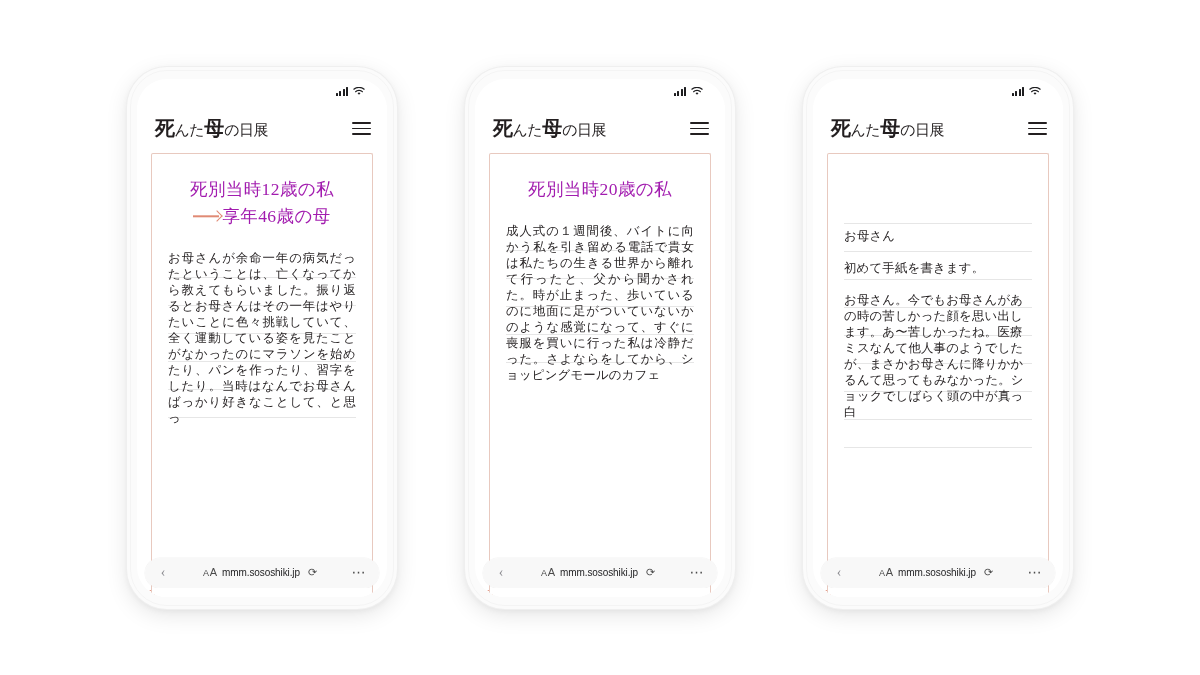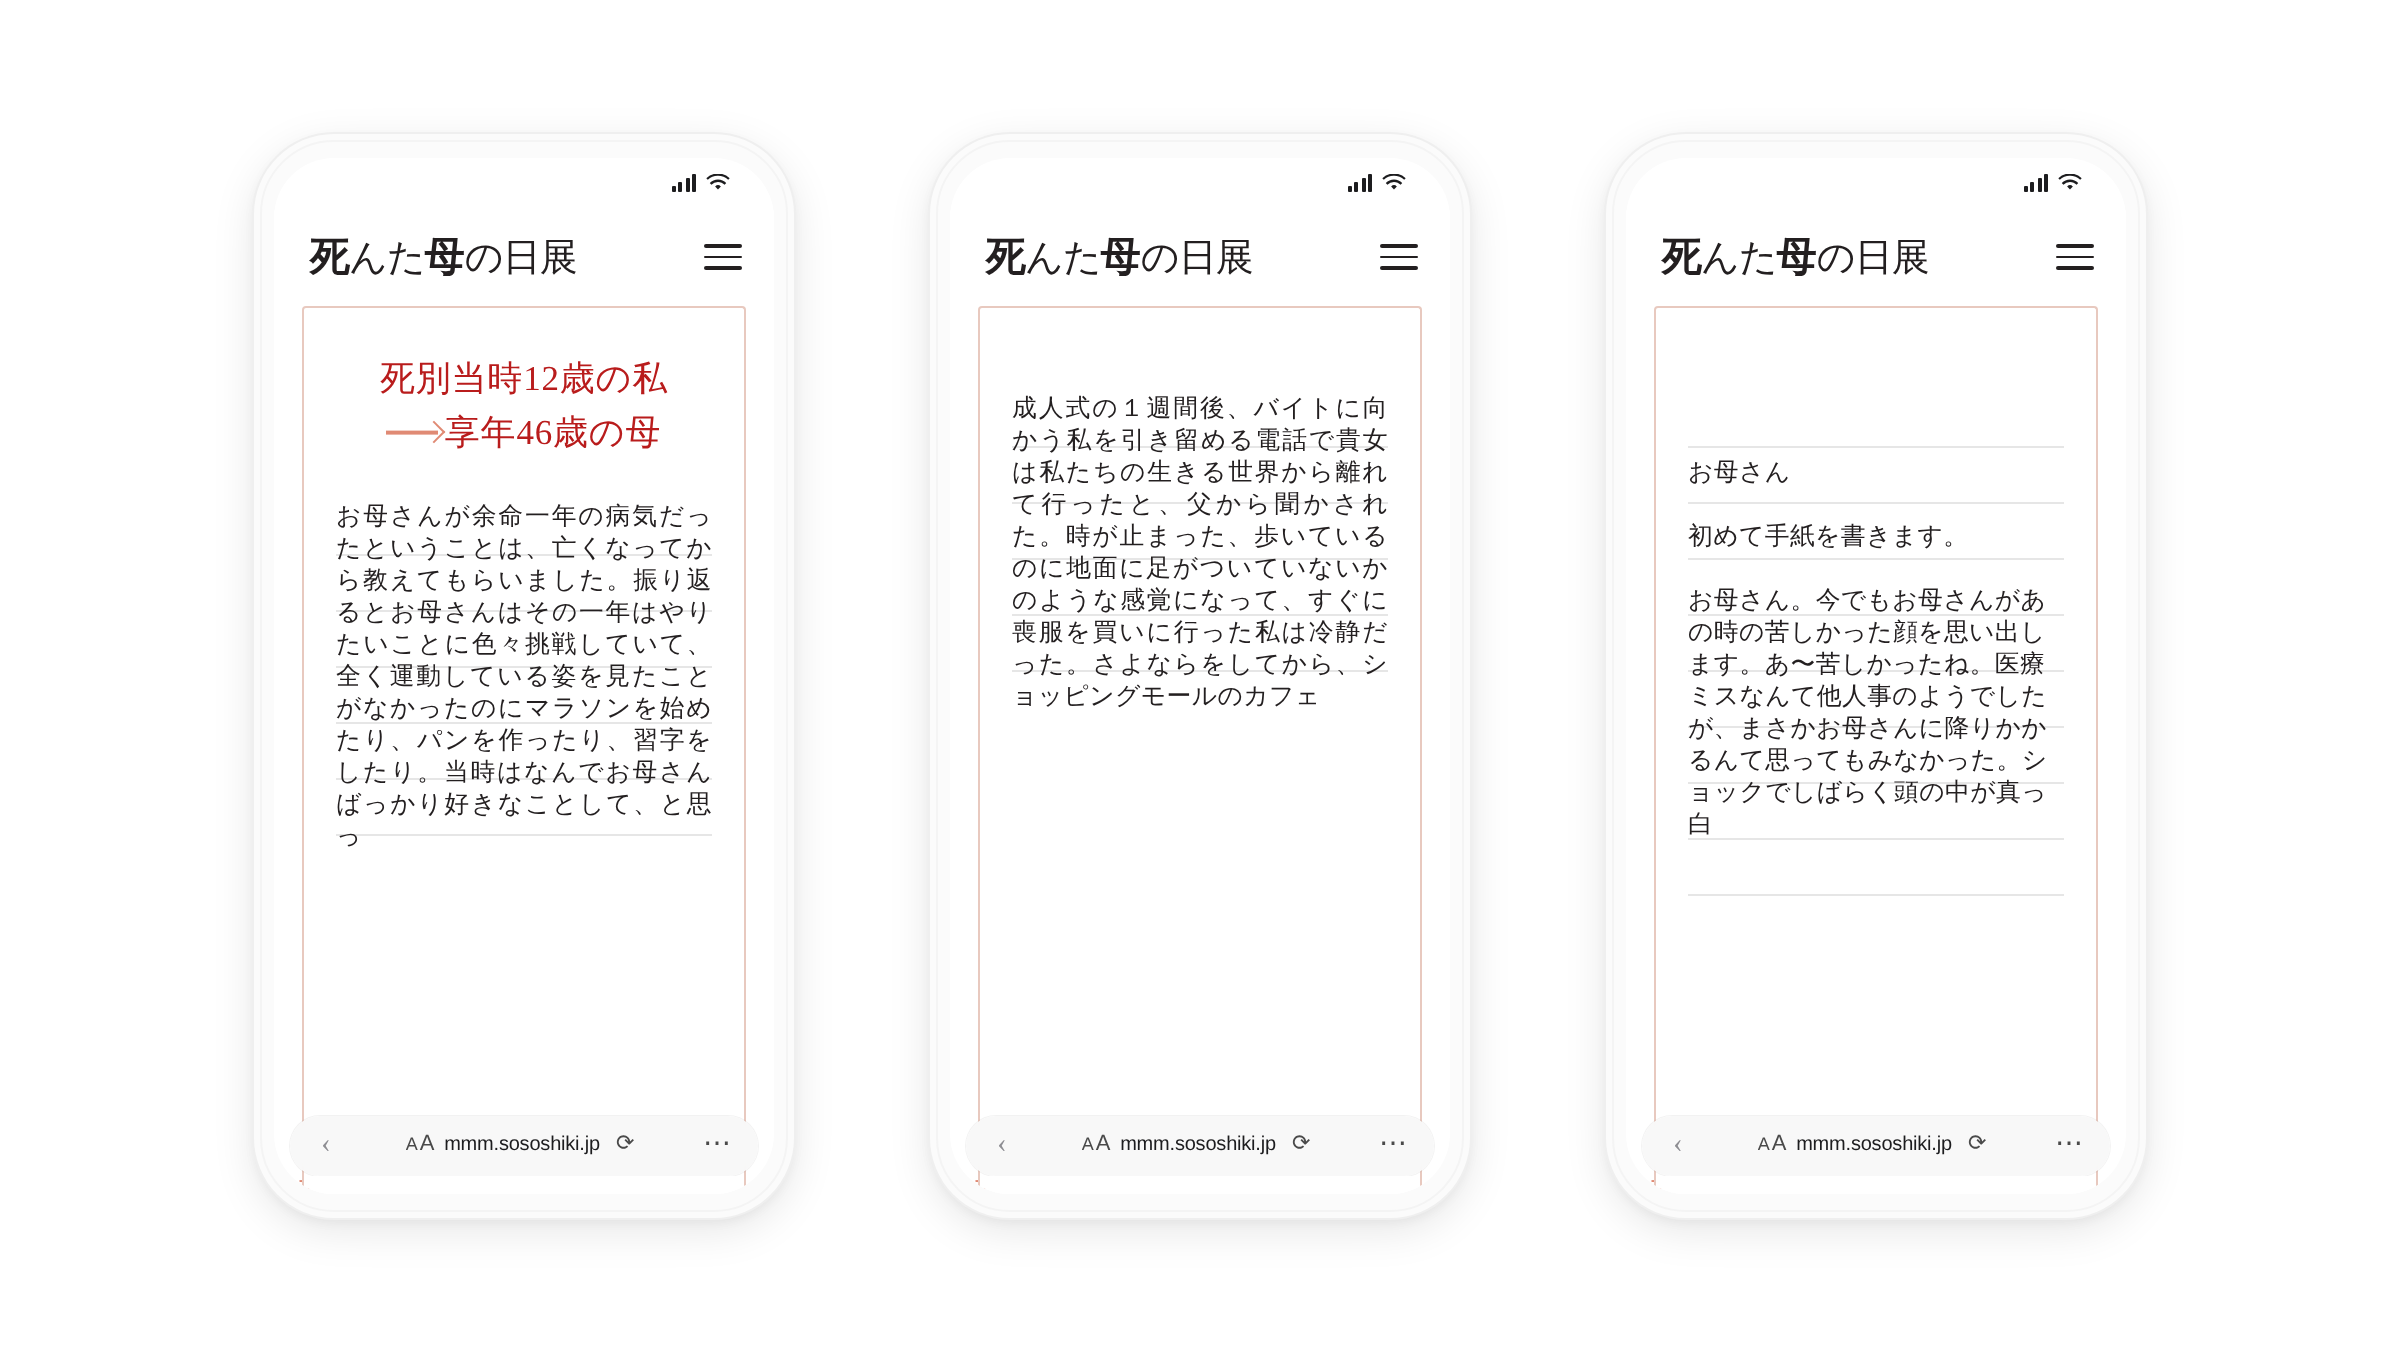--- a/index.html
+++ b/index.html
@@ -101,21 +101,21 @@
     color: #231f20;
     white-space: nowrap;
   }
   .logo .big {
     font-size: 20px;
     font-weight: 700;
     letter-spacing: -0.5px;
     position: relative;
   }
   .logo .small {
-    font-size: 19px;
+    font-size: 15px;
     letter-spacing: -0.5px;
   }
   .logo .accent {
     color: #231f20;
     font-size: 20px;
     font-weight: 700;
   }
   .logo .swirl {
     position: absolute;
     left: 9px;
@@ -154,21 +154,21 @@
     height: 100%;
     border: 1px solid #e8c9bf;
     border-bottom: none;
     border-radius: 2px;
     background: #fff;
     padding: 22px 16px 0 16px;
     overflow: hidden;
   }
   .headline {
     text-align: center;
-    color: #b91c1c;
+    color: #a21caf;
     font-family: "Liberation Serif", "DejaVu Serif", serif;
   }
   .headline .line1 {
     font-size: 17.5px;
     letter-spacing: 0.4px;
     line-height: 1.55;
     white-space: nowrap;
   }
   .headline .line2 {
     font-size: 17.5px;
@@ -388,20 +388,21 @@
         <div class="burger">
           <span></span>
             <span></span>
             <span></span>
         </div>
       </div>
 
       <div class="content">
         <div class="card">
           <div class="headline">
+            <div class="line1">死別当時20歳の私</div>
           </div>
           <div class="body-text">
             <p>成人式の１週間後、バイトに向かう私を引き留める電話で貴女は私たちの生きる世界から離れて行ったと、父から聞かされた。時が止まった、歩いているのに地面に足がついていないかのような感覚になって、すぐに喪服を買いに行った私は冷静だった。さよならをしてから、ショッピングモールのカフェ</p>
           </div>
           <div class="fade"></div>
         </div>
       </div>
 
       <div class="browserbar">
         <span class="bb-back">‹</span>

